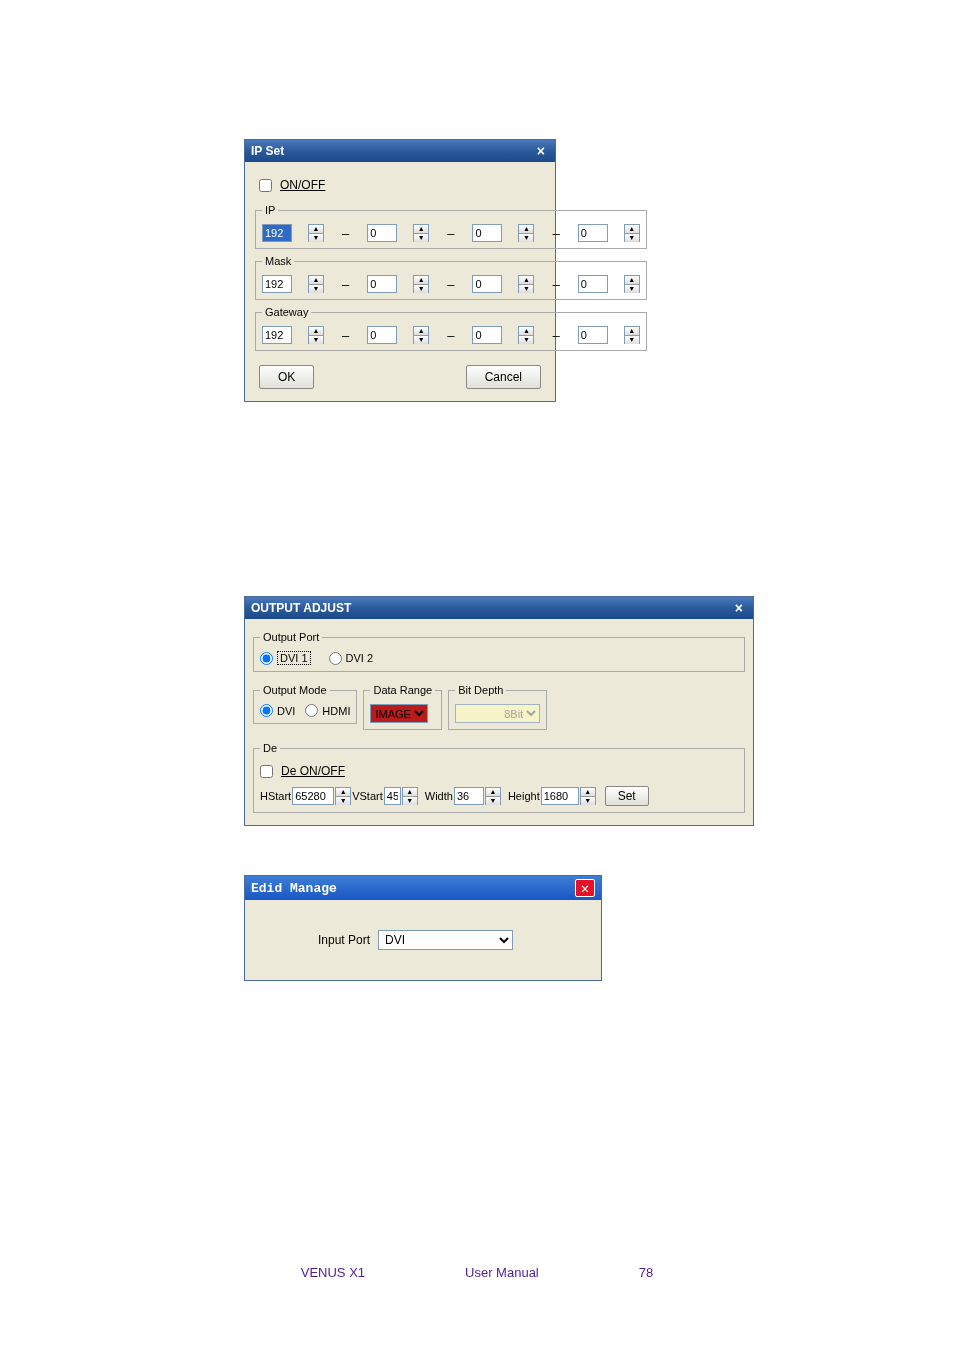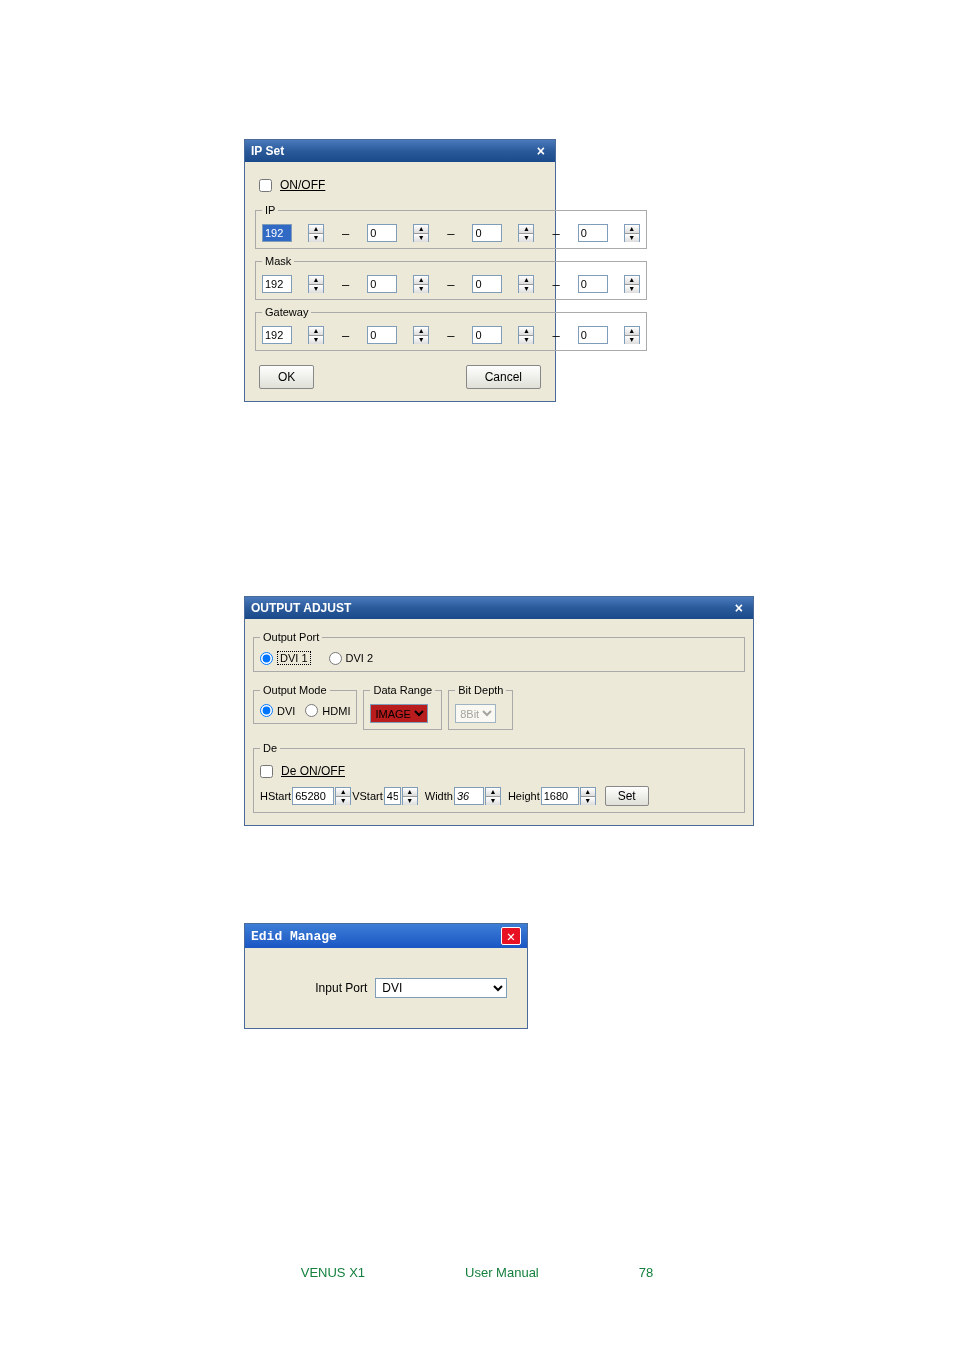--- a/index.html
+++ b/index.html
@@ -148,22 +148,23 @@
     border: 1px dotted #000;
     padding: 0 2px;
   }
   select.win {
     border: 1px solid #7f9db9;
     font-size: 11px;
     height: 19px;
     background: #b91c1c;
   }
   select.win.disabled {
-    background: #ffffff;
+    background: #fef9c3;
     color: #888;
+    padding-left: 44px;
   }
   .row-flex {
     display: flex;
     gap: 6px;
     align-items: flex-start;
   }
   .de-row {
     display: flex;
     align-items: center;
     gap: 1px;
@@ -227,21 +228,21 @@
     pointer-events: none;
   }
   .footer {
     position: absolute;
     bottom: 70px;
     width: 100%;
     display: flex;
     justify-content: center;
     gap: 100px;
     font-size: 13px;
-    color: #15803d;
+    color: #4c1d95;
   }
 </style>
 </head>
 <body>
 
 <div class="dialog" style="left:244px; top:139px; width:312px;">
   <div class="titlebar gradient">
     <span>IP Set</span>
     <span class="close-x">×</span>
   </div>
@@ -406,38 +407,38 @@
             <span class="up">▲</span>
             <span class="down">▼</span>
           </span>
         <span>VStart</span>
         <input class="de-input" style="width: 17px;" value="456">
         <span class="spinner">
             <span class="up">▲</span>
             <span class="down">▼</span>
           </span>
         <span style="margin-left:6px;">Width</span>
-        <input class="de-input" style="width: 30px; font-style: italic;" value="36">
+        <input class="de-input" style="width: 30px;" value="36">
         <span class="spinner">
             <span class="up">▲</span>
             <span class="down">▼</span>
           </span>
         <span style="margin-left:6px;">Height</span>
         <input class="de-input" style="width: 38px;" value="1680">
         <span class="spinner">
             <span class="up">▲</span>
             <span class="down">▼</span>
           </span>
         <button class="btn" style="padding:2px 12px; margin-left:8px;">Set</button>
       </div>
     </fieldset>
   </div>
 </div>
 
-<div class="dialog" style="left:244px; top:923px; width:284px;">
+<div class="dialog" style="left:244px; top:875px; width:358px;">
   <div class="edid-titlebar">
     <span>Edid Manage</span>
     <span class="close-x red">✕</span>
   </div>
   <div class="edid-body">
     <div class="edid-row" style="margin-bottom:0;">
       <span class="edid-label">Input Port</span>
       <select class="edid-select">
         <option>DVI</option>
       </select>

